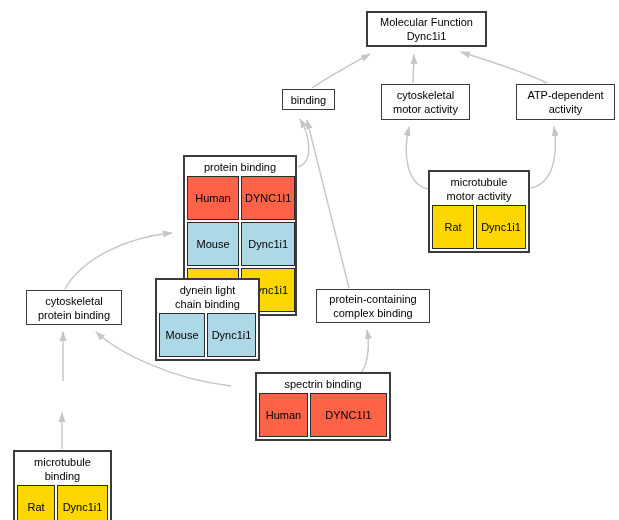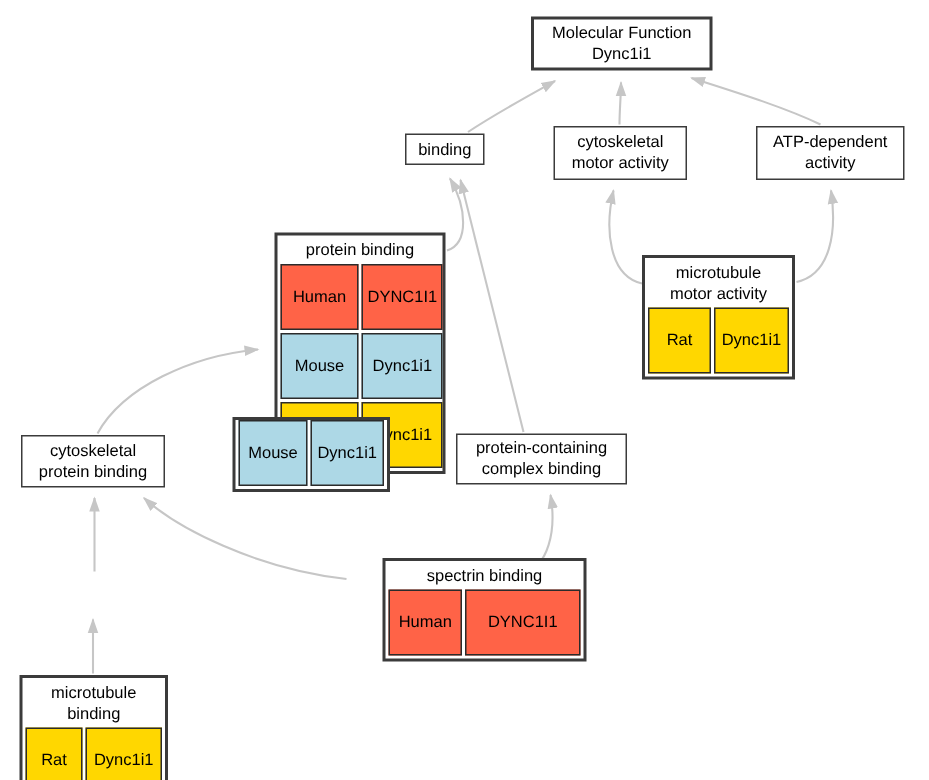--- a/index.html
+++ b/index.html
@@ -4,21 +4,21 @@
 <style>
   html,body{margin:0;padding:0;background:#fff;}
   #canvas{
     position:relative;width:619px;height:520px;background:#ffffff;overflow:hidden;
     font-family:"Liberation Sans","DejaVu Sans",sans-serif;font-size:11px;color:#000;
   }
   #edges{position:absolute;left:0;top:0;width:619px;height:520px;}
   .node{
     position:absolute;box-sizing:border-box;background:#fff;
     border:1.5px solid #3b3b3b;display:flex;align-items:center;justify-content:center;
-    text-align:center;white-space:pre-line;line-height:14px;
+    text-align:center;white-space:pre-line;line-height:14px;margin-left:12px;
   }
   .tnode{
     position:absolute;box-sizing:border-box;background:#fff;
     border:2px solid #3b3b3b;display:flex;flex-direction:column;
   }
   .tnode .hdr{
     text-align:center;white-space:pre-line;line-height:14px;padding:3px 2px 2px 2px;
   }
   .anns{display:grid;gap:2px;padding:0 2px 2px 2px;}
   .cell{
@@ -99,20 +99,22 @@
   <div class="tnode" id="n-mma">
     <div class="hdr">microtubule
 motor activity</div>
     <div class="anns">
       <div class="cell" style="background:#FFD700">Rat</div>
       <div class="cell" style="background:#FFD700">Dync1i1</div>
     </div>
   </div>
 
   <div class="tnode" id="n-dlcb">
+    <div class="hdr">dynein light
+chain binding</div>
     <div class="anns">
       <div class="cell" style="background:#ADD8E6">Mouse</div>
       <div class="cell" style="background:#ADD8E6">Dync1i1</div>
     </div>
   </div>
 
   <div class="node" id="n-pccb">protein-containing
 complex binding</div>
 
   <div class="node" id="n-cpb">cytoskeletal

